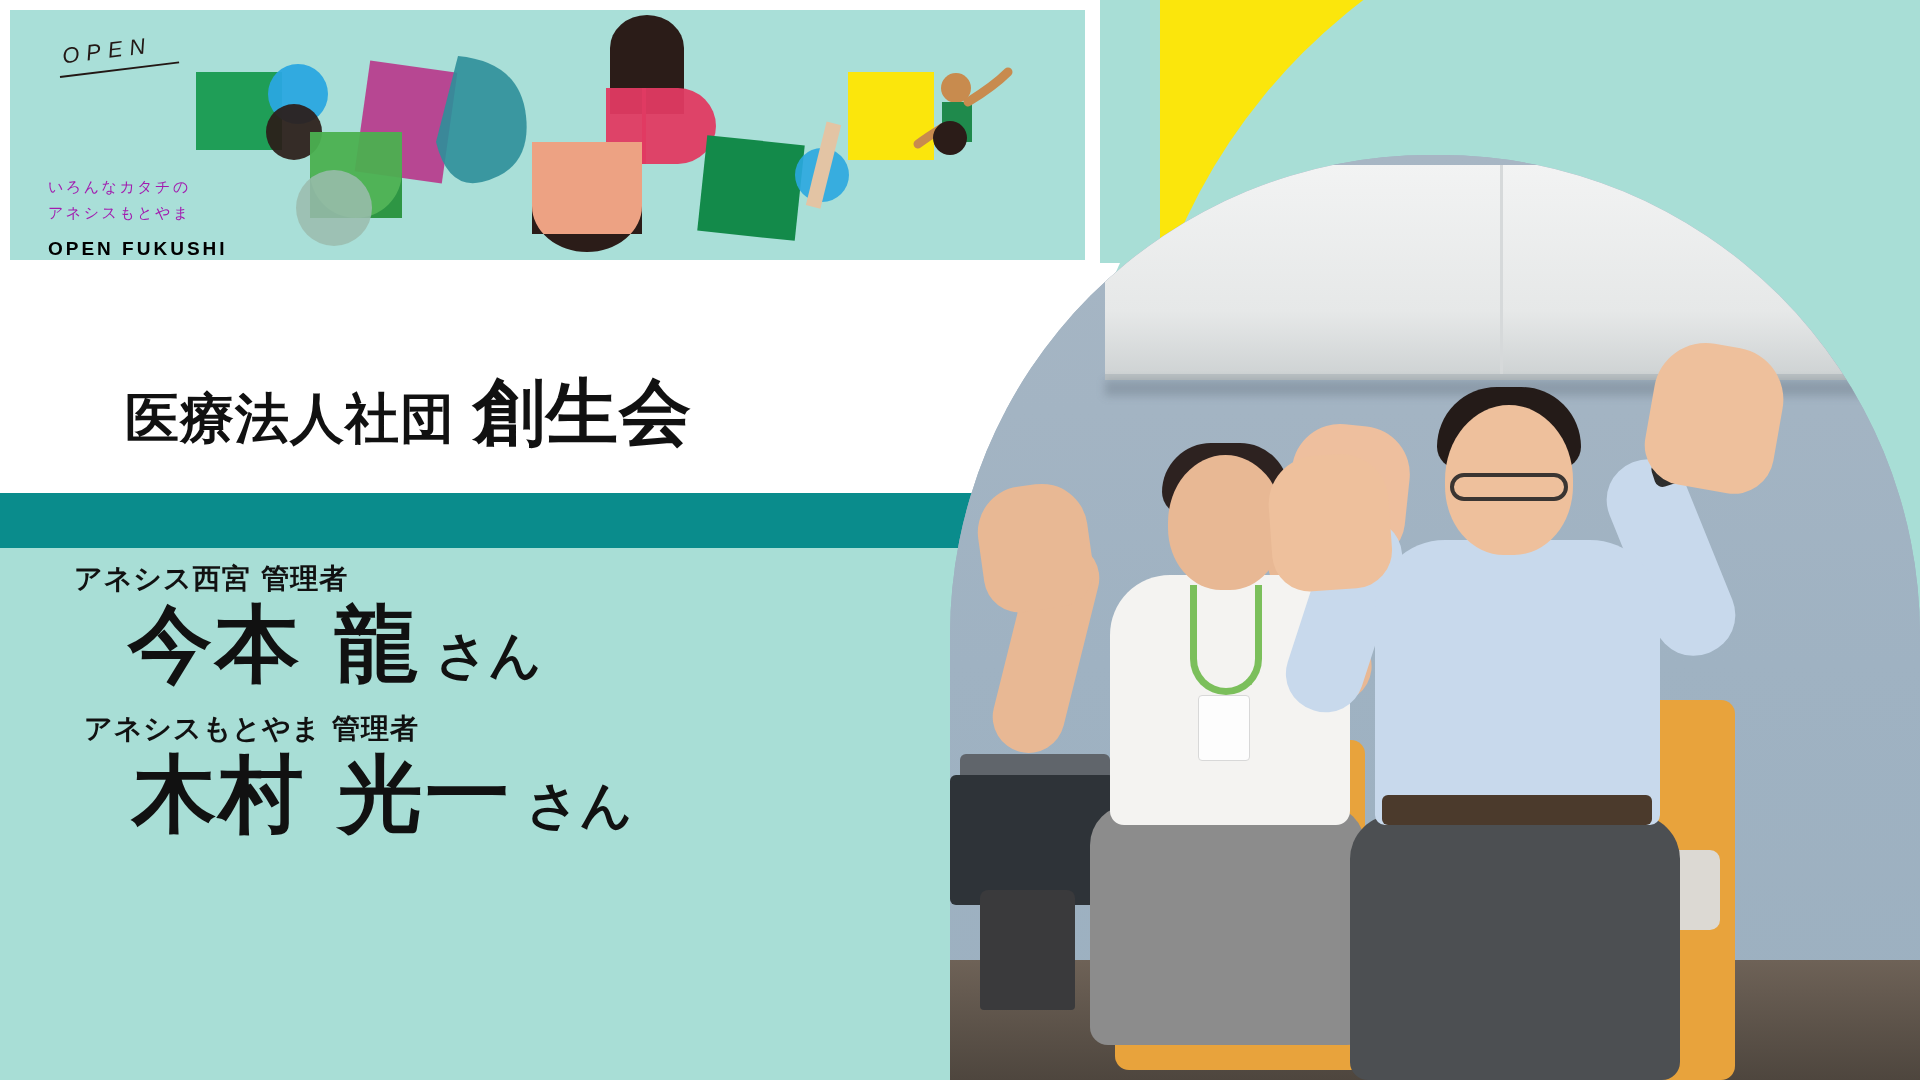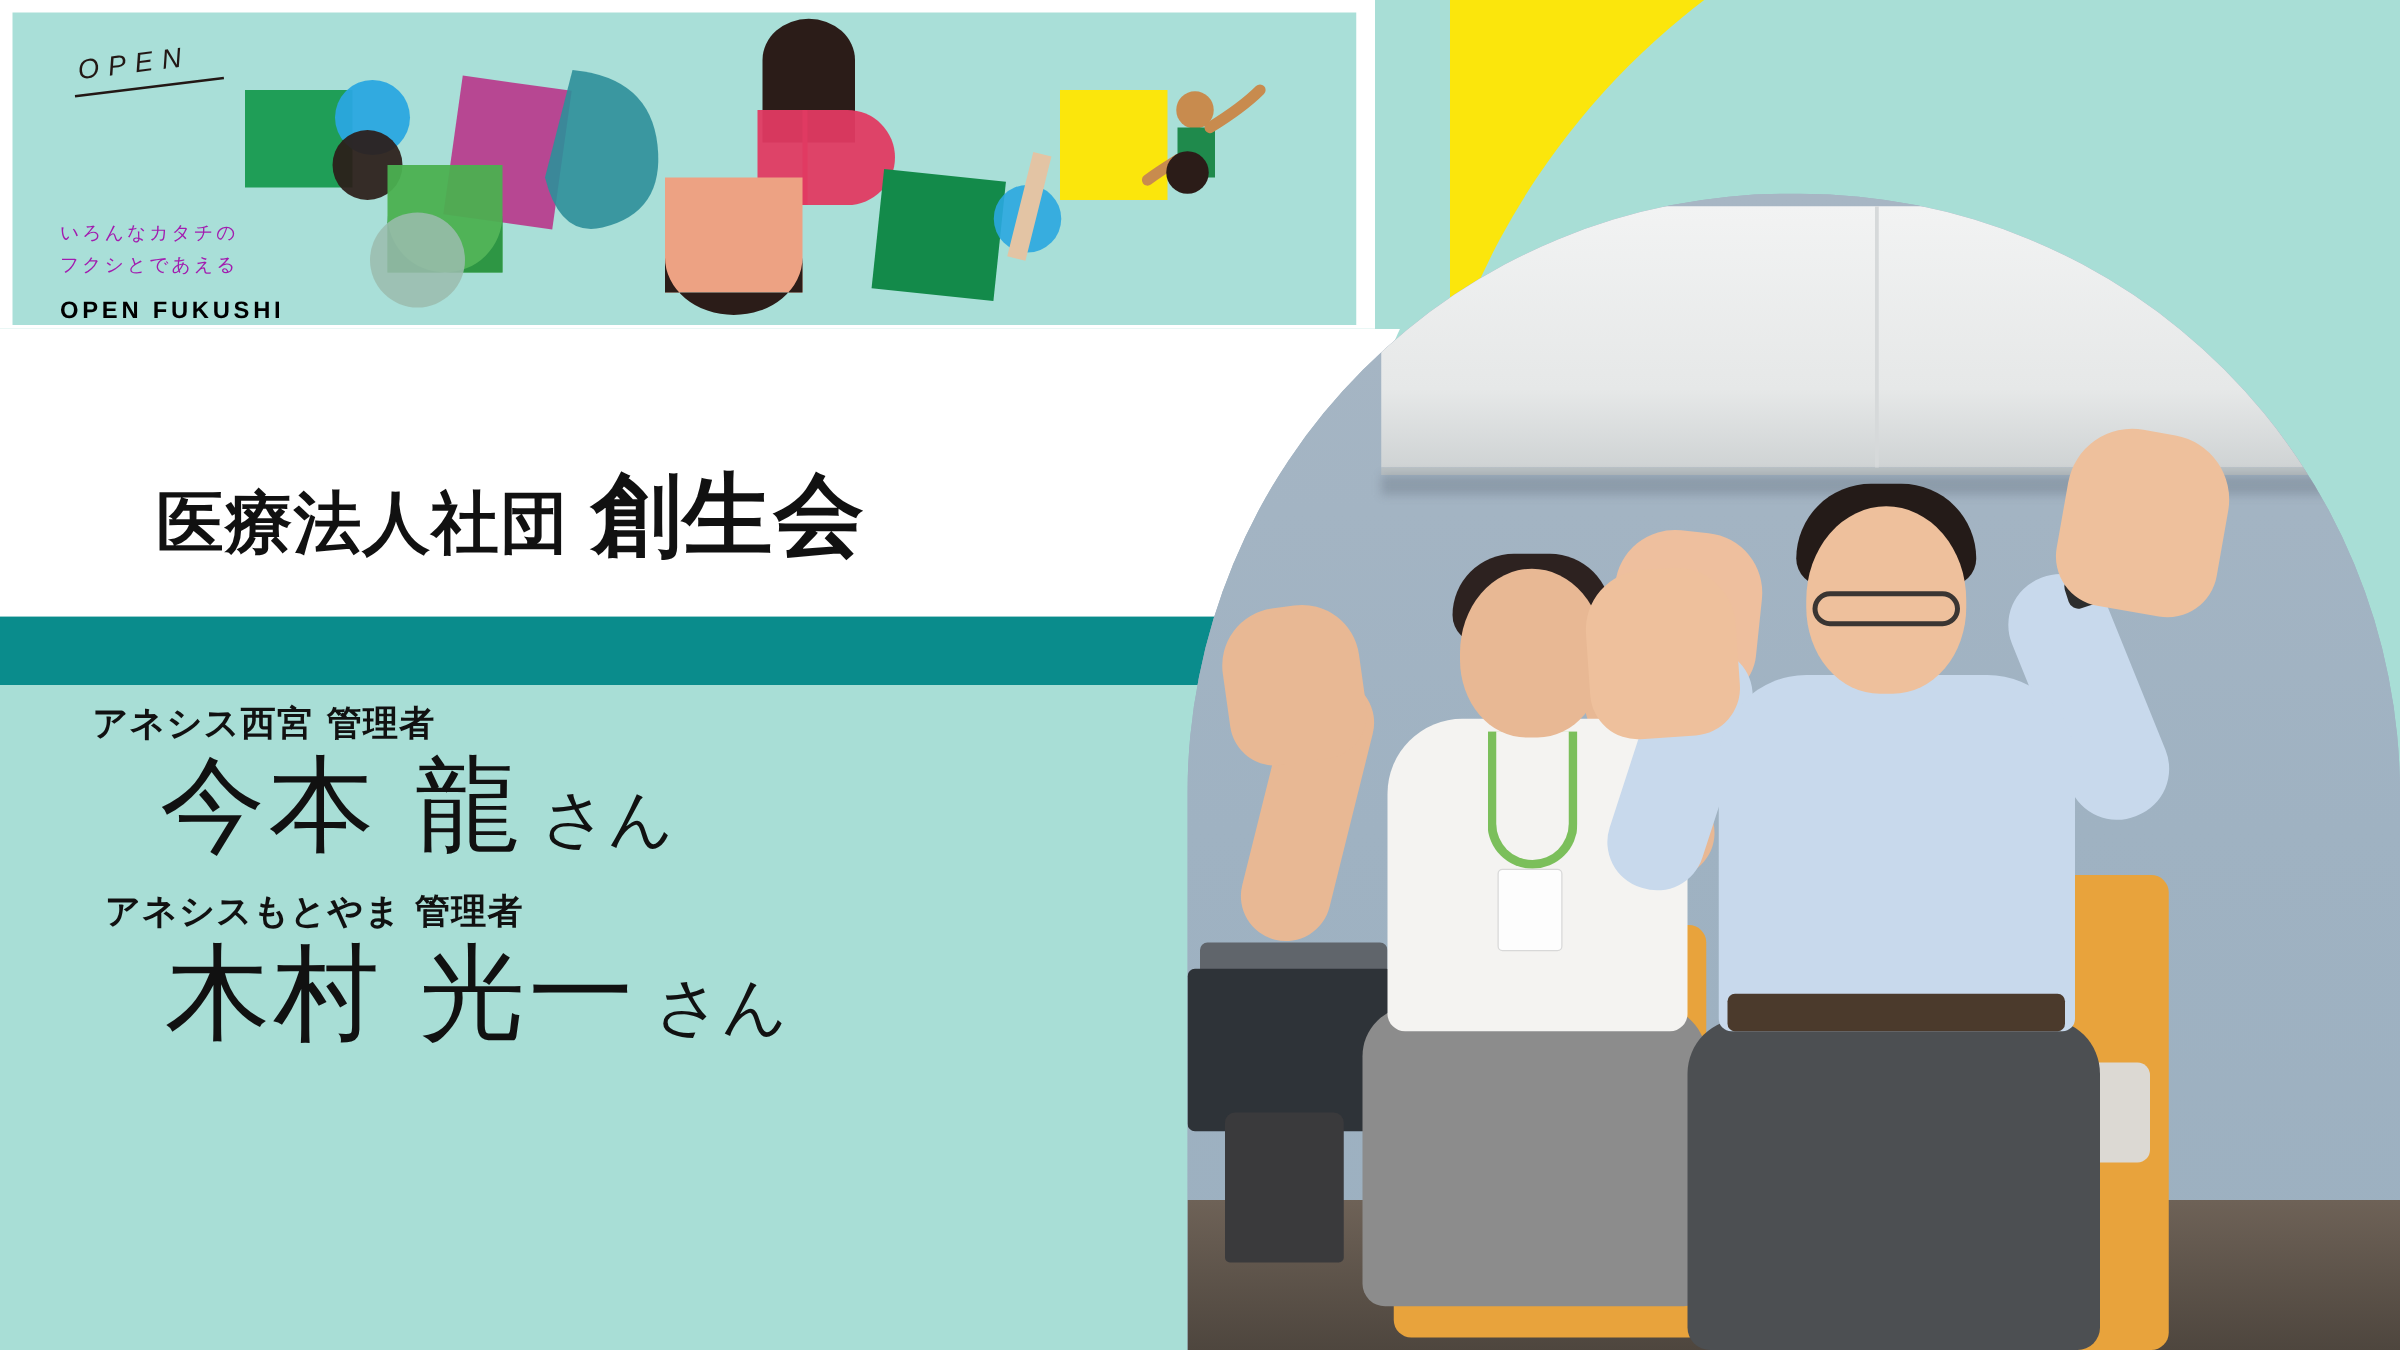--- a/index.html
+++ b/index.html
@@ -77,21 +77,21 @@
   .people{ position:absolute; left:0; top:560px; width:900px; }
   .person{ margin-bottom:22px; }
   .person-role{
     color:#111111; font-size:28px; font-weight:bold; letter-spacing:1px;
     font-family:"DejaVu Sans","Liberation Sans",sans-serif;
     margin-left:74px; margin-bottom:2px; white-space:nowrap;
   }
   .person-name{
     color:#111111; white-space:nowrap; margin-left:128px;
     font-family:"DejaVu Sans","Liberation Sans",sans-serif;
-    font-weight:normal; line-height:1.05;
+    font-weight:bold; line-height:1.05;
   }
   .person-name .n-main{ font-size:84px; letter-spacing:3px; }
   .person-name .n-suffix{ font-size:52px; margin-left:14px; }
   .person:nth-child(2) .person-role{ margin-left:84px; }
   .person:nth-child(2) .person-name{ margin-left:132px; }
 
   
   .photo-frame{
     position:absolute; left:950px; top:155px; width:970px; height:925px;
     border-radius:480px 480px 0 0; overflow:hidden;
@@ -227,21 +227,21 @@
       <path d="M958 92 q26 -16 40 -30" stroke="#c88b4e" stroke-width="9" fill="none" stroke-linecap="round"></path>
       <path d="M932 118 q-16 10 -24 16" stroke="#c88b4e" stroke-width="9" fill="none" stroke-linecap="round"></path>
       <circle cx="940" cy="128" r="17" fill="#2b1c18"></circle>
     </svg>
 
     <div class="logo-open">OPEN</div>
     <div class="logo-open-rule"></div>
 
     <div class="logo-tagline">
       <div>いろんなカタチの</div>
-      <div>フクシとであえる</div>
+      <div>アネシスもとやま</div>
     </div>
 
     <div class="logo-wordmark">OPEN FUKUSHI</div>
   </div>
 
   <div class="title-plate"></div>
   <div class="title-bar"></div>
 
   <div class="title-text">
     <span class="t-small">医療法人社団</span><span class="t-big">創生会</span>

